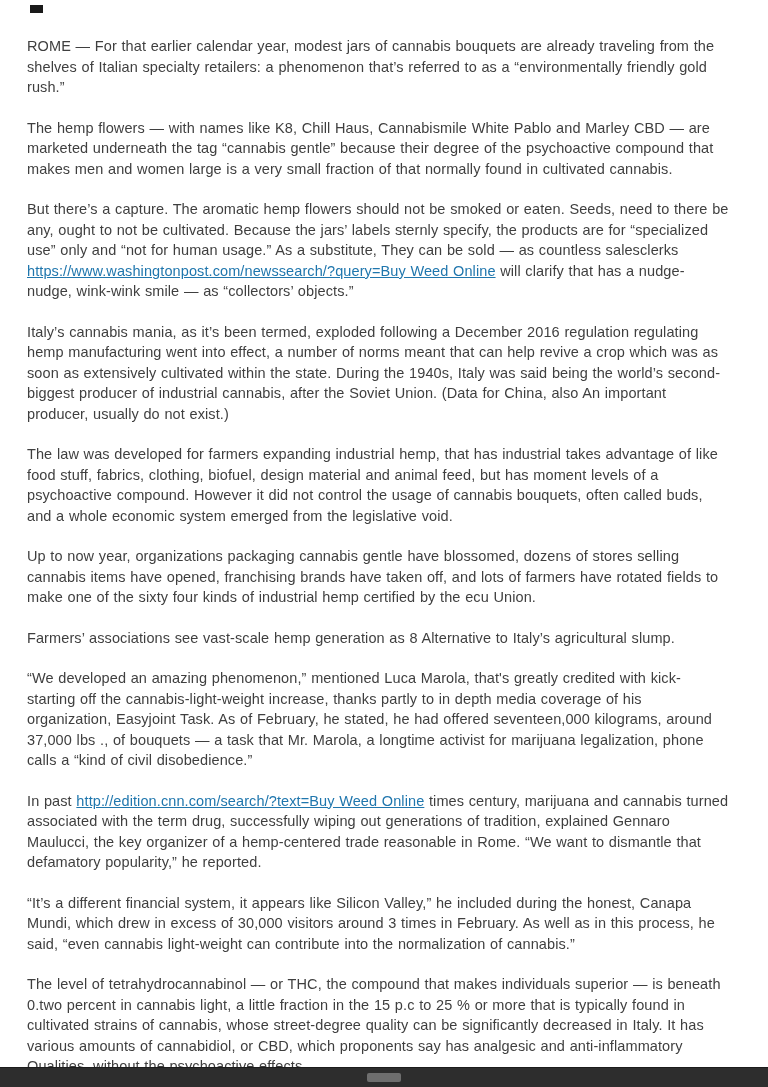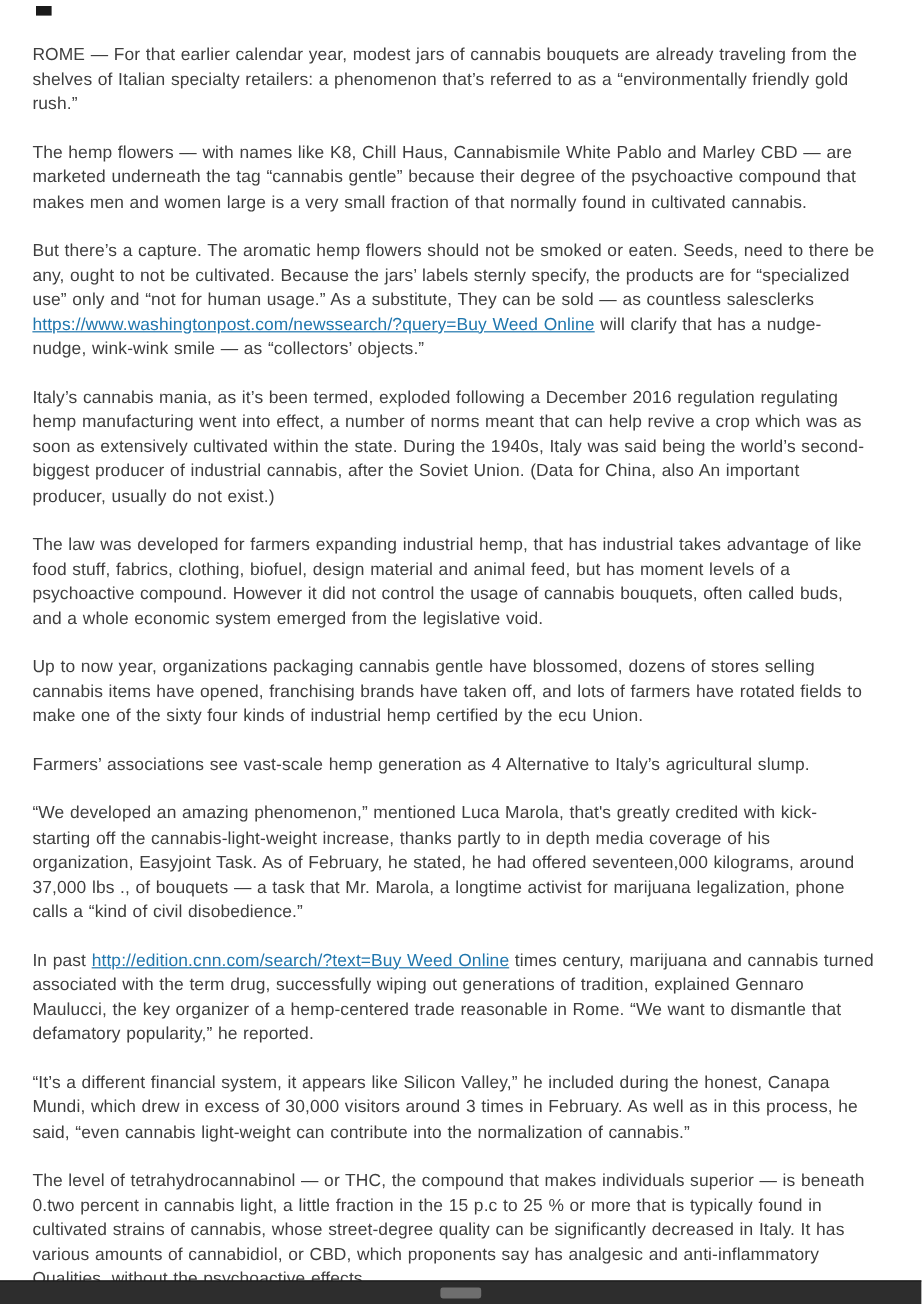--- a/index.html
+++ b/index.html
@@ -70,21 +70,21 @@
 <div class="page">
   <div class="corner-mark"></div>
 
   <main class="article" id="article">
       <p class="para"><span>ROME — For that earlier calendar year, modest jars of cannabis bouquets are already traveling from the shelves of Italian specialty retailers: a phenomenon that’s referred to as a “environmentally friendly gold rush.”</span></p>
       <p class="para"><span>The hemp flowers — with names like K8, Chill Haus, Cannabismile White Pablo and Marley CBD — are marketed underneath the tag “cannabis gentle” because their degree of the psychoactive compound that makes men and women large is a very small fraction of that normally found in cultivated cannabis.</span></p>
       <p class="para"><span>But there’s a capture. The aromatic hemp flowers should not be smoked or eaten. Seeds, need to there be any, ought to not be cultivated. Because the jars’ labels sternly specify, the products are for “specialized use” only and “not for human usage.” As a substitute, They can be sold — as countless salesclerks </span><a href="#">https://www.washingtonpost.com/newssearch/?query=Buy Weed Online</a><span> will clarify that has a nudge-nudge, wink-wink smile — as “collectors’ objects.”</span></p>
       <p class="para"><span>Italy’s cannabis mania, as it’s been termed, exploded following a December 2016 regulation regulating hemp manufacturing went into effect, a number of norms meant that can help revive a crop which was as soon as extensively cultivated within the state. During the 1940s, Italy was said being the world’s second-biggest producer of industrial cannabis, after the Soviet Union. (Data for China, also An important producer, usually do not exist.)</span></p>
       <p class="para"><span>The law was developed for farmers expanding industrial hemp, that has industrial takes advantage of like food stuff, fabrics, clothing, biofuel, design material and animal feed, but has moment levels of a psychoactive compound. However it did not control the usage of cannabis bouquets, often called buds, and a whole economic system emerged from the legislative void.</span></p>
       <p class="para"><span>Up to now year, organizations packaging cannabis gentle have blossomed, dozens of stores selling cannabis items have opened, franchising brands have taken off, and lots of farmers have rotated fields to make one of the sixty four kinds of industrial hemp certified by the ecu Union.</span></p>
-      <p class="para"><span>Farmers’ associations see vast-scale hemp generation as 4 Alternative to Italy’s agricultural slump.</span></p>
+      <p class="para"><span>Farmers’ associations see vast-scale hemp generation as 8 Alternative to Italy’s agricultural slump.</span></p>
       <p class="para"><span>“We developed an amazing phenomenon,” mentioned Luca Marola, that's greatly credited with kick-starting off the cannabis-light-weight increase, thanks partly to in depth media coverage of his organization, Easyjoint Task. As of February, he stated, he had offered seventeen,000 kilograms, around 37,000 lbs ., of bouquets — a task that Mr. Marola, a longtime activist for marijuana legalization, phone calls a “kind of civil disobedience.”</span></p>
       <p class="para"><span>In past </span><a href="#">http://edition.cnn.com/search/?text=Buy Weed Online</a><span> times century, marijuana and cannabis turned associated with the term drug, successfully wiping out generations of tradition, explained Gennaro Maulucci, the key organizer of a hemp-centered trade reasonable in Rome. “We want to dismantle that defamatory popularity,” he reported.</span></p>
       <p class="para"><span>“It’s a different financial system, it appears like Silicon Valley,” he included during the honest, Canapa Mundi, which drew in excess of 30,000 visitors around 3 times in February. As well as in this process, he said, “even cannabis light-weight can contribute into the normalization of cannabis.”</span></p>
       <p class="para"><span>The level of tetrahydrocannabinol — or THC, the compound that makes individuals superior — is beneath 0.two percent in cannabis light, a little fraction in the 15 p.c to 25 % or more that is typically found in cultivated strains of cannabis, whose street-degree quality can be significantly decreased in Italy. It has various amounts of cannabidiol, or CBD, which proponents say has analgesic and anti-inflammatory Qualities, without the psychoactive effects.</span></p>
     </main>
 
   <div class="player-bar">
     <div class="player-handle"></div>
   </div>
 </div>

